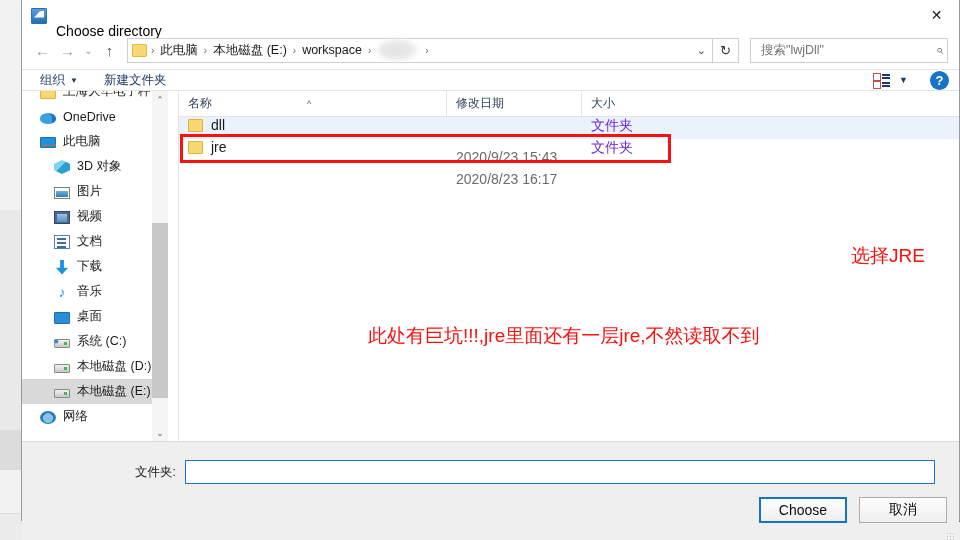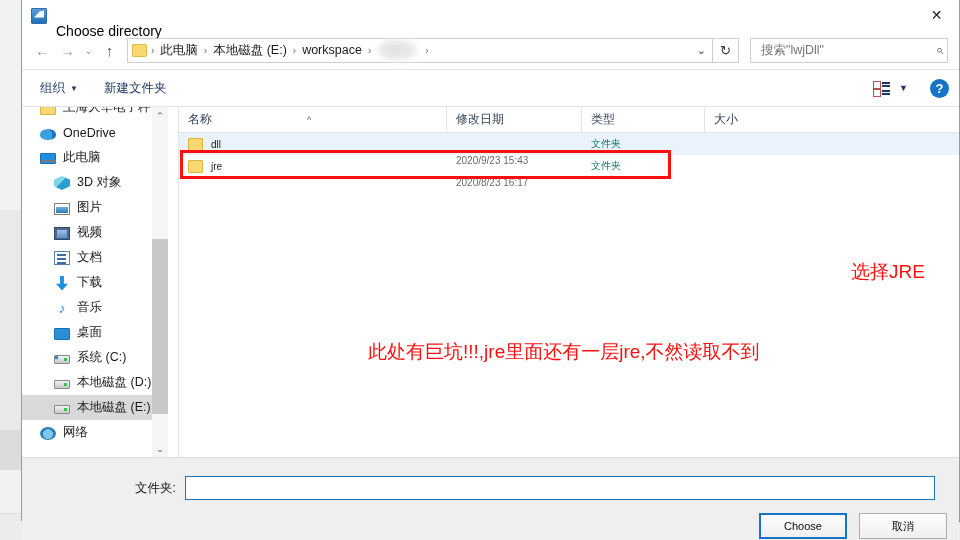--- a/index.html
+++ b/index.html
@@ -220,21 +220,21 @@
     background: transparent;
   }
   .search-icon {
     color: #4a4a4a;
     font-size: 13px;
     transform: scaleX(-1);
   }
 
   
   .toolbar {
-    height: 38px;
+    height: 22px;
     border-top: 1px solid #e4e4e4;
     border-bottom: 1px solid #e4e4e4;
     display: flex;
     align-items: center;
     padding: 0 10px 0 18px;
     box-sizing: border-box;
     background: #fff;
   }
   .tb-item {
     font-size: 12.5px;
@@ -390,38 +390,38 @@
   .col.c-size { width: 85px; border-right: none; }
   .sort-caret {
     position: absolute;
     left: 128px; top: 1px;
     font-size: 9px;
     color: #5a5a5a;
   }
   .file-row {
     height: 22px;
     display: flex;
-    align-items: center;
-    font-size: 10px;
+    align-items: flex-start;
+    font-size: 14px;
     color: #1a1a1a;
     cursor: default;
   }
   .file-row.hover { background: #eaf3fb; }
   .fr-name { width: 268px; display: flex; align-items: center; padding-left: 9px; box-sizing: border-box; }
   .fr-folder-ico {
     width: 15px; height: 13px;
     background: #f8d775;
     border: 1px solid #e0b43a;
     box-sizing: border-box;
     border-radius: 1px;
     margin-right: 8px;
     flex: 0 0 15px;
   }
   .fr-date { width: 135px; padding-left: 9px; box-sizing: border-box; color: #6a6a6a; margin-top: 32px; }
-  .fr-type { width: 123px; padding-left: 9px; box-sizing: border-box; color: #0f766e; }
+  .fr-type { width: 123px; padding-left: 9px; box-sizing: border-box; color: #6d28d9; }
   .fr-size { width: 85px; padding-left: 9px; box-sizing: border-box; color: #3a3a3a; }
 
   
   .annot-rect {
     position: absolute;
     border: 3px solid #fb0f0f;
     box-sizing: border-box;
     pointer-events: none;
   }
   .annot-text {
@@ -469,21 +469,21 @@
     position: absolute;
     right: 12px; top: 55px;
     display: flex;
   }
   .btn {
     height: 26px;
     min-width: 88px;
     background: linear-gradient(#fdfdfd,#efefef);
     border: 1px solid #adadad;
     font-family: inherit;
-    font-size: 11px;
+    font-size: 14px;
     color: #0c0c0c;
     display: flex;
     align-items: center;
     justify-content: center;
     box-sizing: border-box;
     cursor: default;
     padding: 0 12px;
   }
   .btn.primary { border: 2px solid #1573c8; margin-right: 12px; }
   .grip {
@@ -636,21 +636,20 @@
       </div>
     </div>
 
     <div class="filepane">
       <div class="col-head">
         <div class="col c-name">
           <span>名称</span>
           <span class="sort-caret">^</span>
         </div>
         <div class="col c-date">修改日期</div>
-        <div class="col c-type">类型</div>
         <div class="col c-size">大小</div>
       </div>
 
       <div id="file-rows">
           <div class="file-row hover">
             <div class="fr-name">
               <span class="fr-folder-ico"></span>
               <span>dll</span>
             </div>
             <div class="fr-date">2020/9/23 15:43</div>

